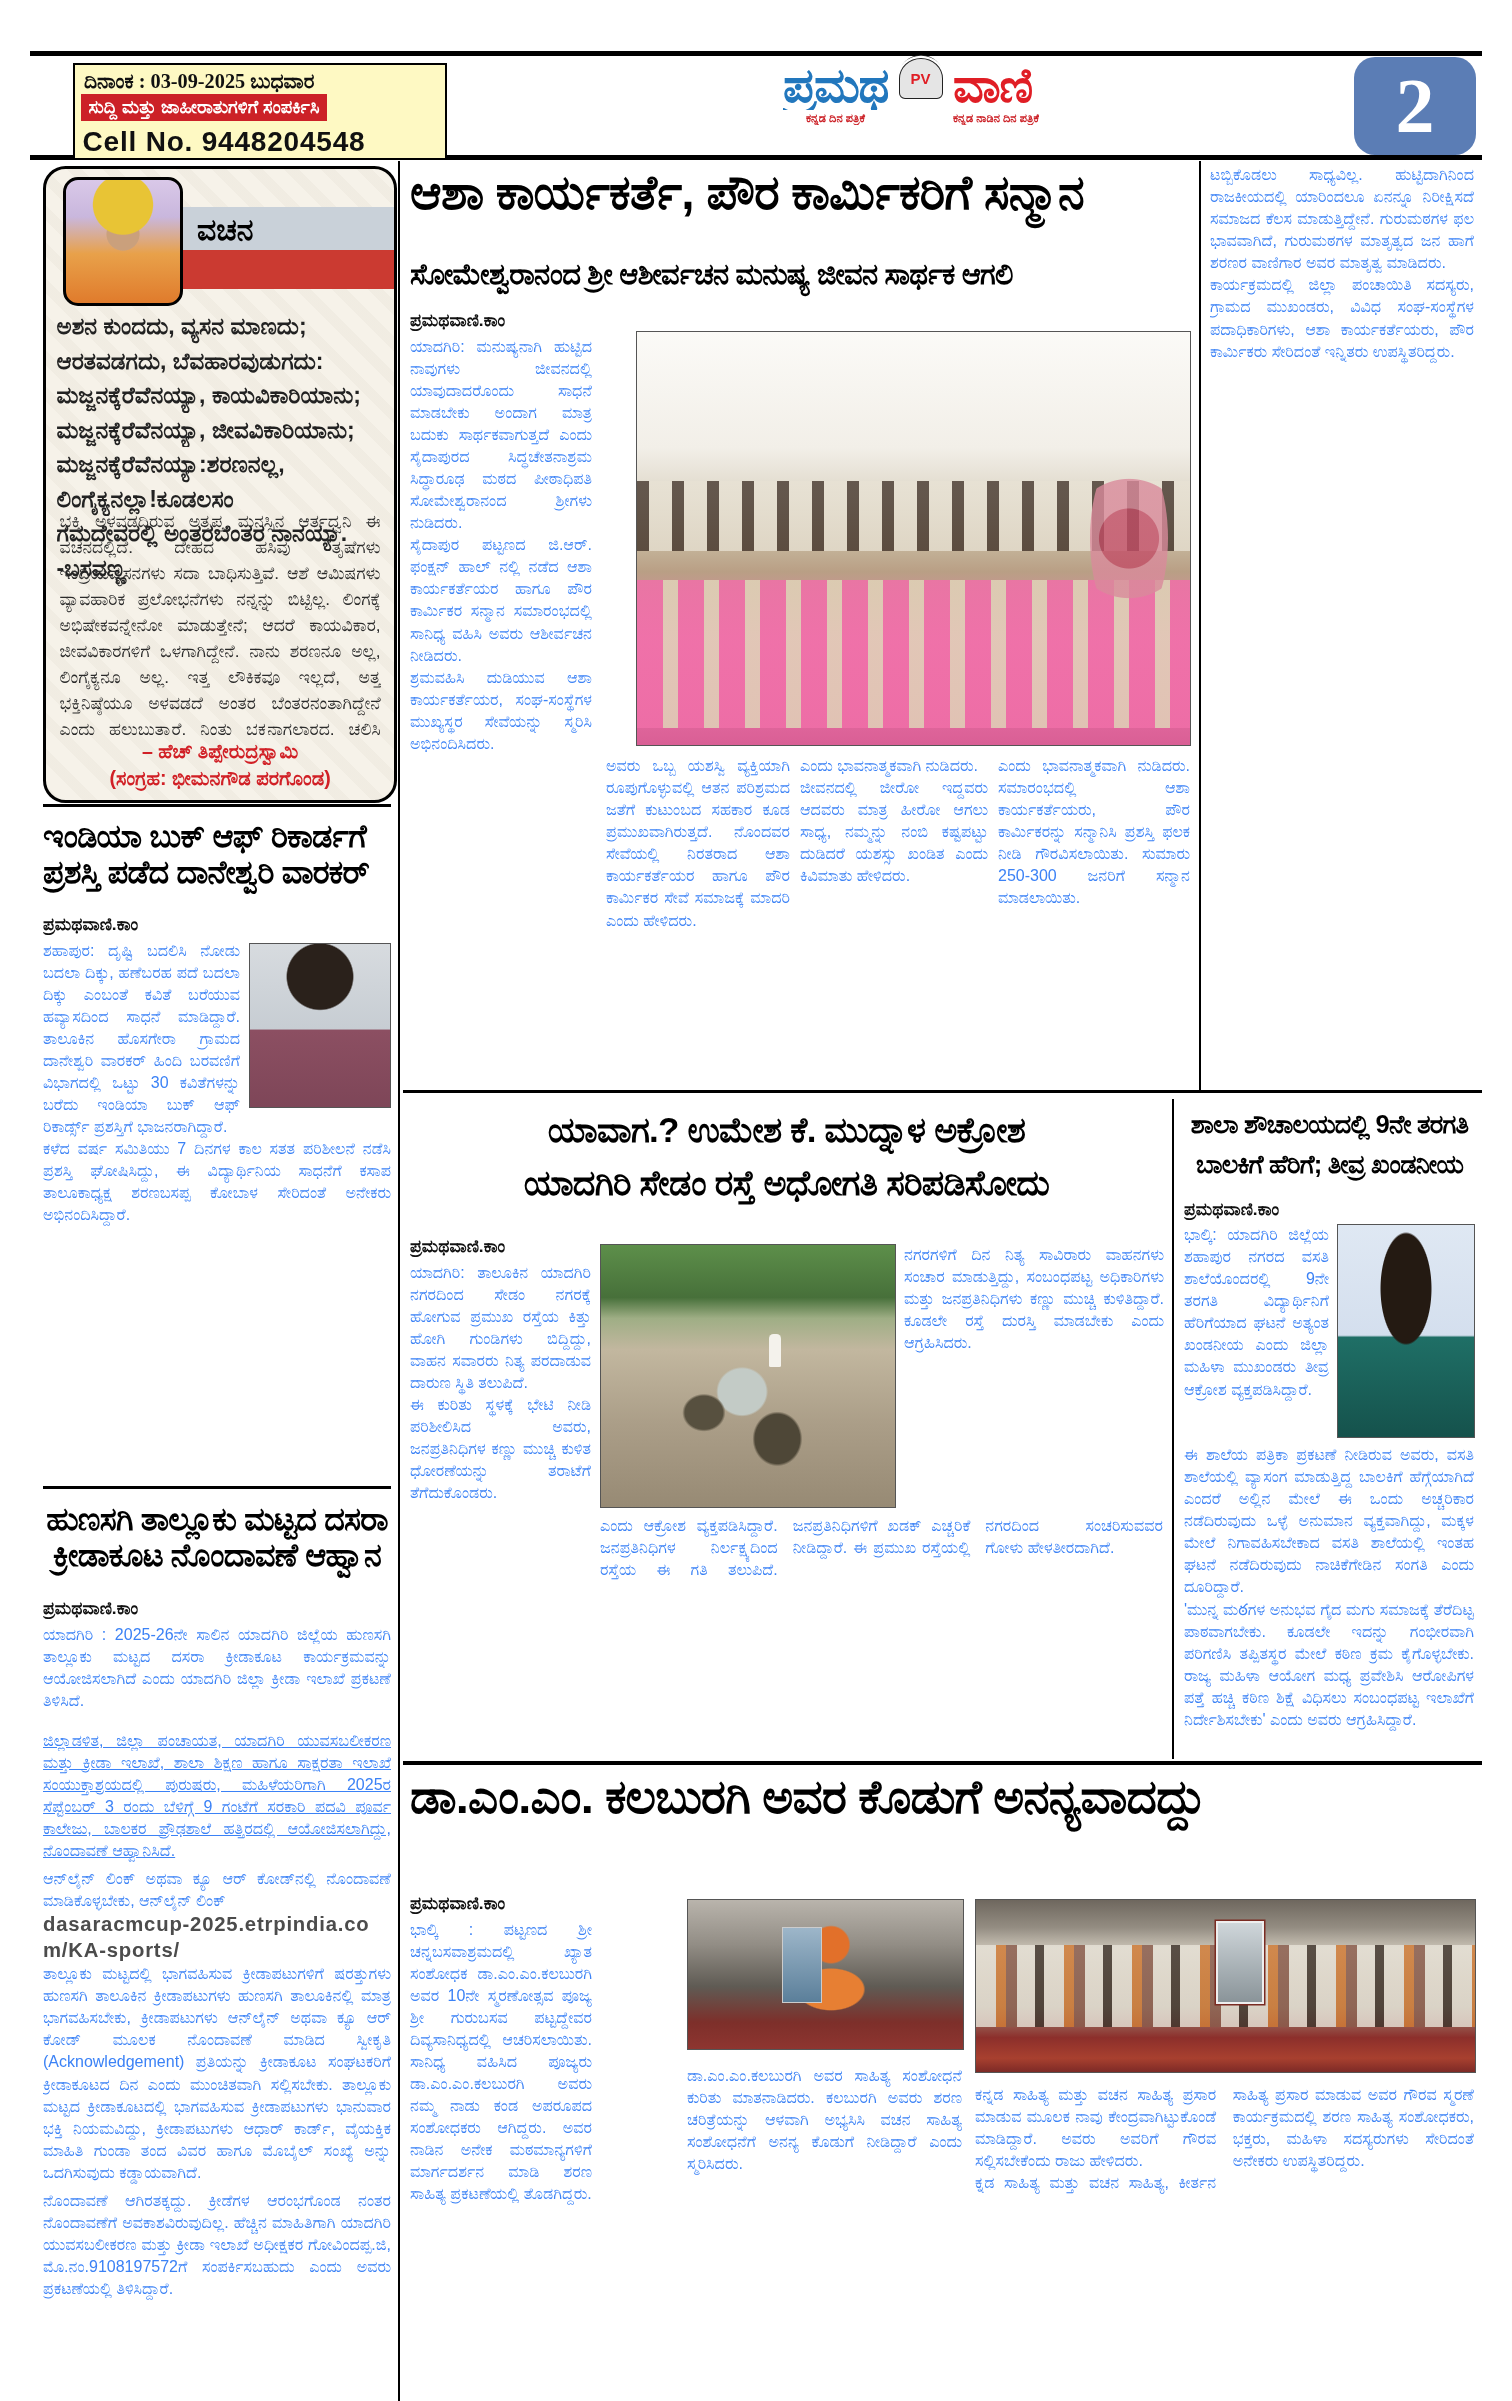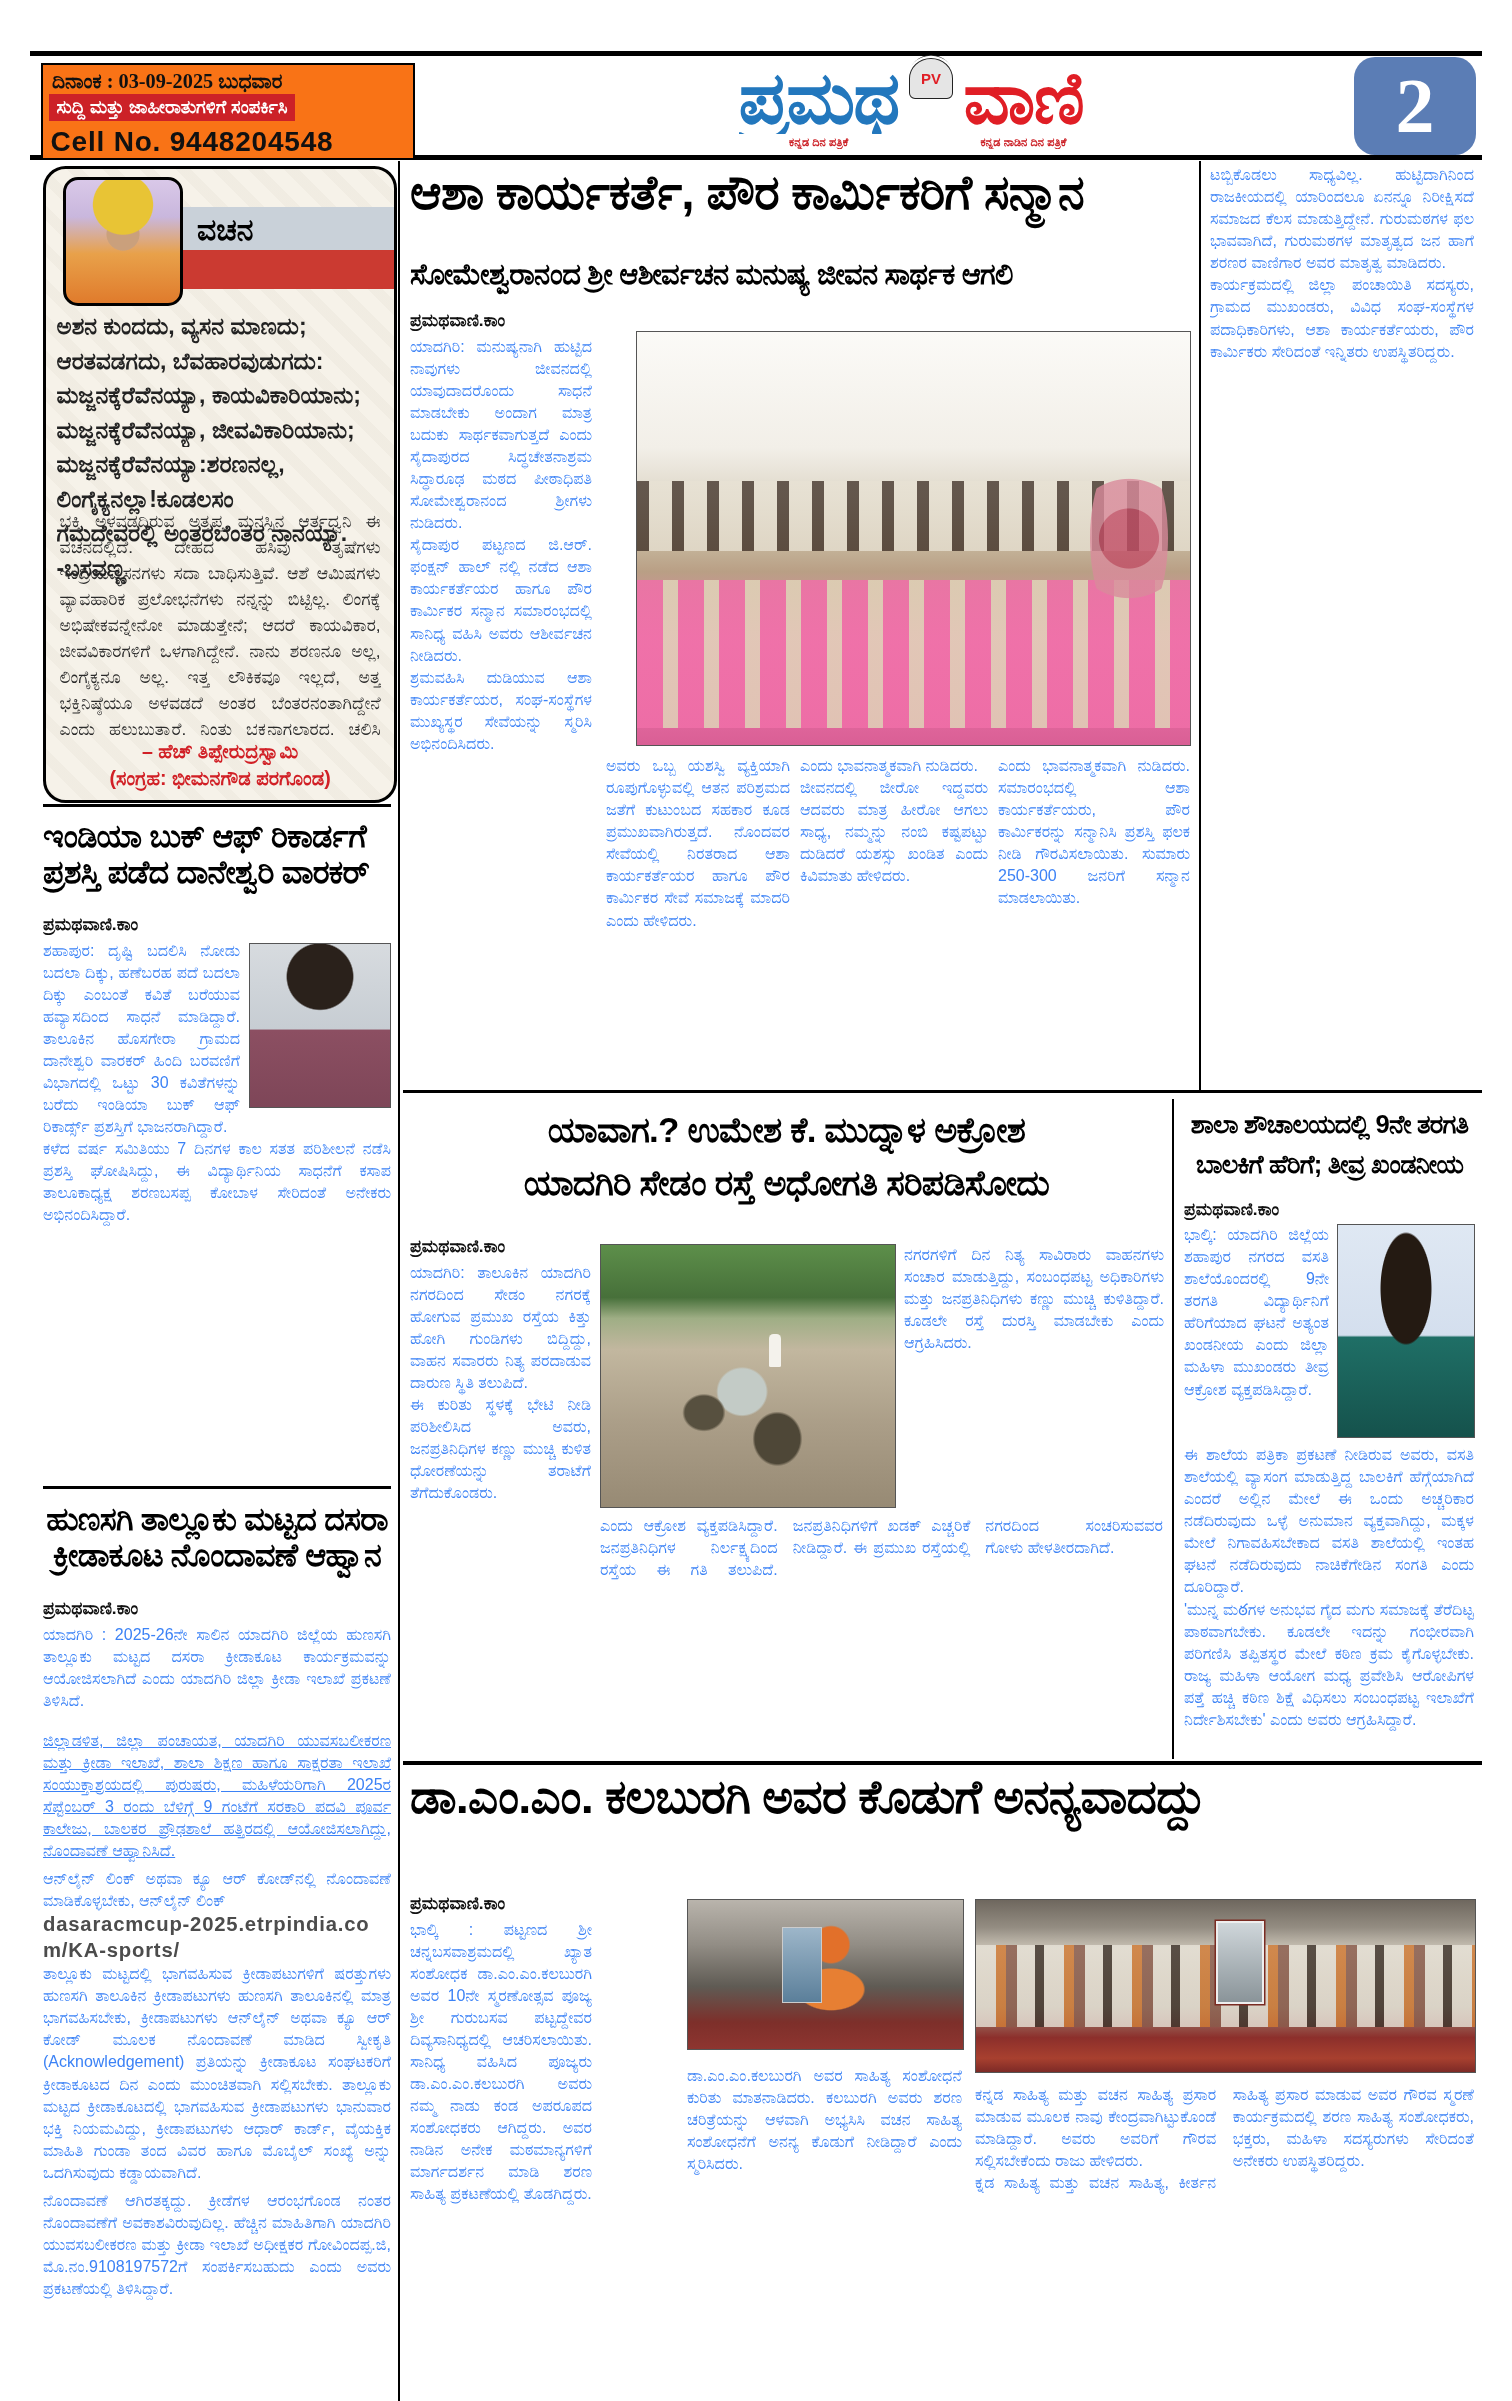--- a/index.html
+++ b/index.html
@@ -9,26 +9,26 @@
   .cut{overflow:hidden;}
   .rule{background:#000;}
   .just{text-align:justify;text-justify:inter-word;}
   .pre{white-space:pre-line;}
   .body-text{font-size:16px;line-height:1.38;color:#3b82f6;}
   .byline{font-weight:bold;font-size:17.3px;margin:0 0 4.5px 0;}
   .headline{font-weight:bold;color:#000;line-height:1.12;letter-spacing:-0.8px;}
   .center{text-align:center;}
 
   
-  .hdr-box{border:2.3px solid #000;background:#f97316;}
+  .hdr-box{border:2.3px solid #000;background:#fef9c3;margin-left:32px;}
   .hdr-date{font-family:"Liberation Serif",serif;font-weight:bold;font-size:20.3px;padding:4.5px 7.5px 1.5px 9px;}
   .hdr-red{color:#fff;font-weight:bold;font-size:18px;padding:3px 7.5px;display:inline-block;}
   .hdr-cell{font-weight:bold;font-size:28px;letter-spacing:0.8px;padding:1.5px 7.5px;}
   .mast{display:flex;align-items:flex-start;justify-content:center;gap:10.5px;}
-  .mast-word{font-weight:bold;font-size:72px;line-height:1.0;letter-spacing:-1.5px;}
+  .mast-word{font-weight:bold;font-size:48px;line-height:1.0;letter-spacing:-1.5px;}
   .mast-tag{font-size:11.3px;font-weight:bold;text-align:center;margin-top:1.5px;}
   .pv-logo{width:42px;height:39px;border:1.5px solid #222;border-radius:50% 50% 6px 6px;
            display:flex;align-items:center;justify-content:center;font-weight:bold;font-size:15px;
            background:#e5e5e5;box-shadow:0 0 0 2.3px #fff,0 -3px 0 #222;}
   .pagenum{border-radius:21px;display:flex;align-items:center;justify-content:center;
            font-family:"Liberation Serif",serif;font-weight:bold;font-size:78px;color:#fff;}
 
   
   .vbox{border:3px solid #000;border-radius:22.6px;background:#f6f2e9;
         background-image:repeating-linear-gradient(45deg,rgba(180,170,150,.08) 0 10.5px,transparent 10.5px 25.6px);}

